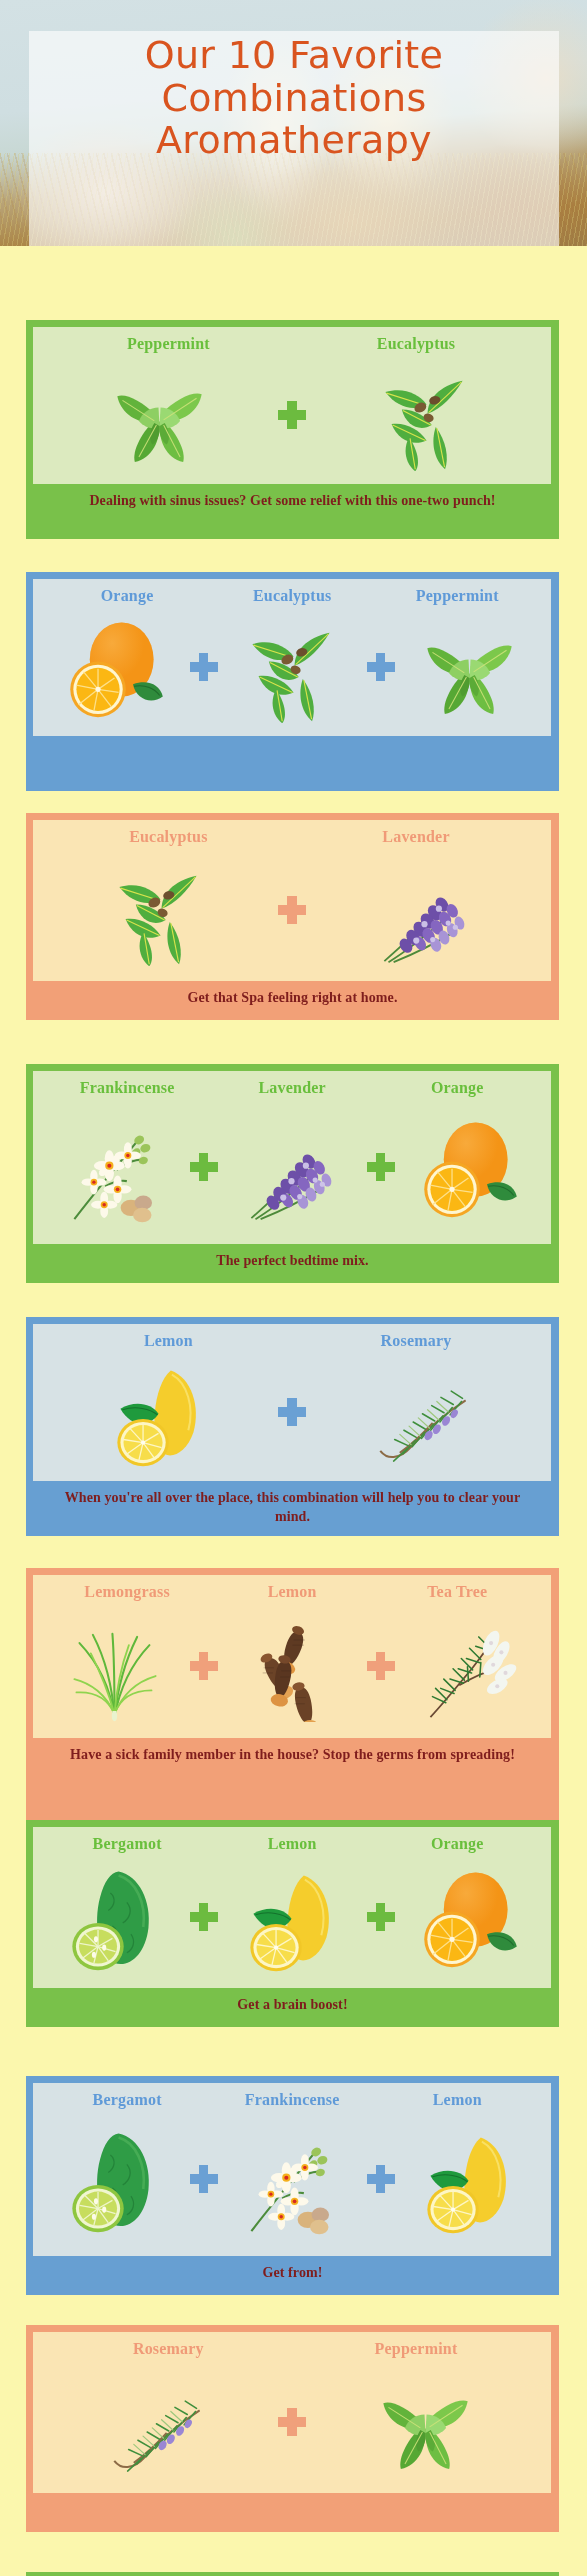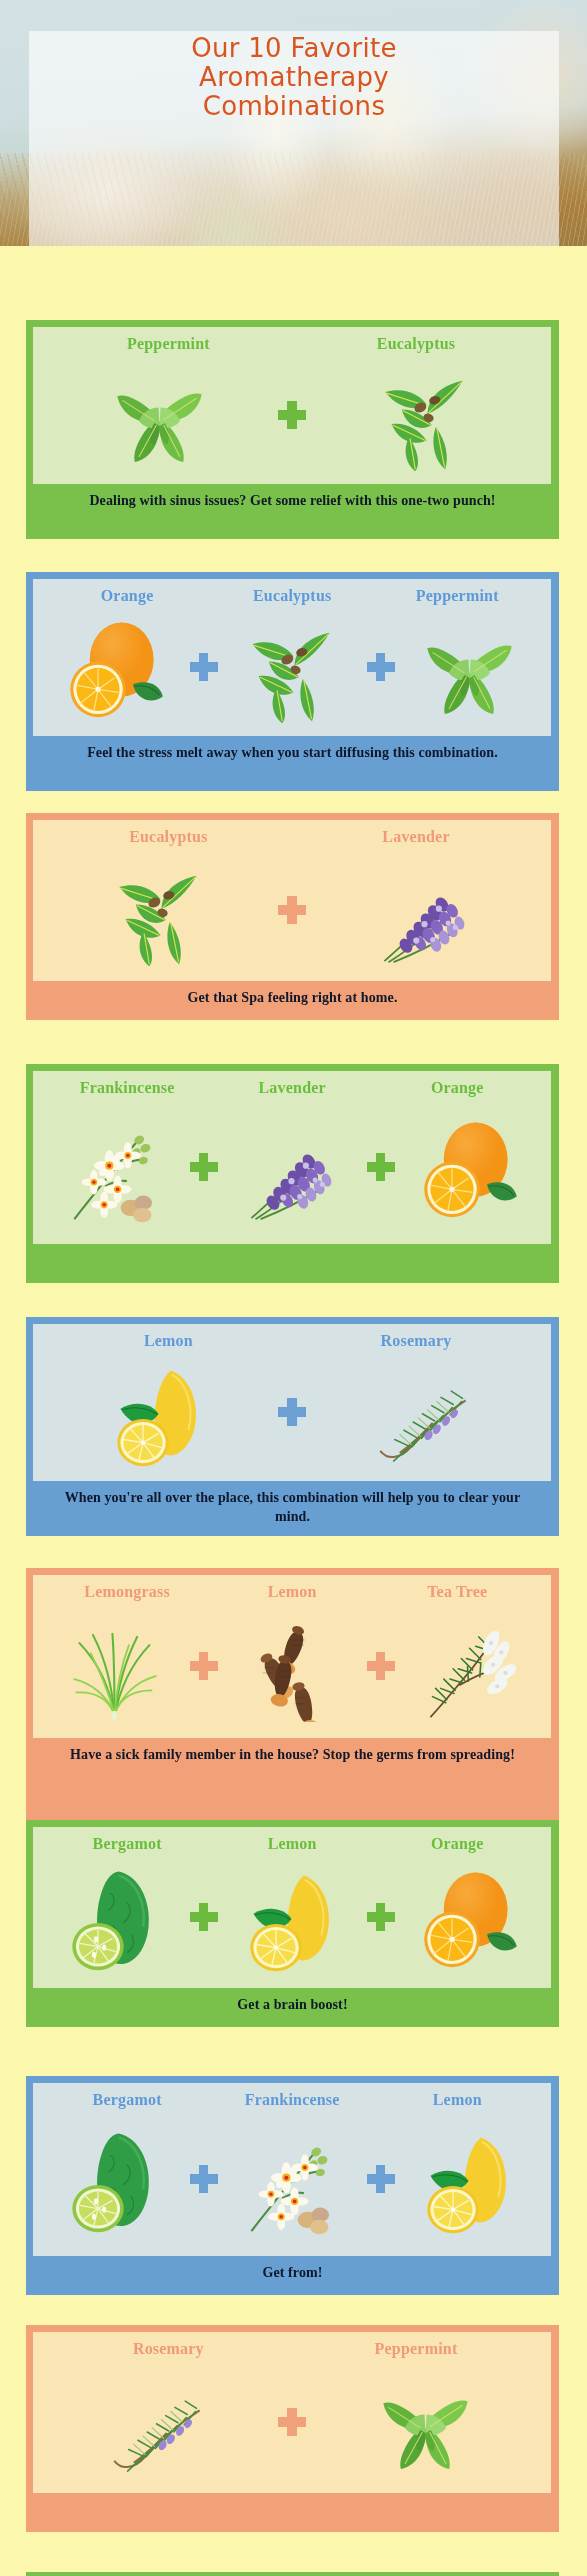--- a/index.html
+++ b/index.html
@@ -53,21 +53,21 @@
     background: rgba(255,255,255,.62);
   }
   .header-title {
     position: absolute;
     left: 29px;
     top: 34px;
     width: 530px;
     text-align: center;
     color: #d9541f;
     font-family: "DejaVu Sans", sans-serif;
-    font-size: 26px;
+    font-size: 38px;
     line-height: 1.12;
     font-weight: 400;
     letter-spacing: 0.3px;
   }
 
   
   .cards { position: relative; width: 587px; }
 
   .card {
     position: absolute;
@@ -140,42 +140,42 @@
   }
   .plus::before { left: 9.3px; top: 0;    width: 9.3px; height: 28px; }
   .plus::after  { left: 0;    top: 9.3px; width: 28px; height: 9.3px; }
   .card.green  .plus { color: #6cbb3f; }
   .card.blue   .plus { color: #6aa0d4; }
   .card.peach  .plus { color: #f0a07b; }
 
   .caption {
     width: 100%;
     text-align: center;
-    color: #0f172a;
+    color: #7f1d1d;
     font-family: "Liberation Serif", serif;
     font-weight: bold;
     font-size: 14px;
     line-height: 1.32;
     padding: 8.2px 20.6px 9.3px 20.6px;
     letter-spacing: 0.1px;
   }
 
   
   .art { display: block; }
 </style>
 </head>
 <body>
 
 <div class="header">
   <div class="header-photo"></div>
   <div class="header-scrim"></div>
   <div class="header-title">
     <div>Our 10 Favorite</div>
+    <div>Combinations</div>
     <div>Aromatherapy</div>
-    <div>Combinations</div>
   </div>
 </div>
 
 <div class="cards" id="cards-root" style="height: 2988px;">
     <div class="card green" style="top: 74px; height: 219px;">
       <div class="panel" style="height: 157px;">
         <div class="labels">
           <div class="label">Peppermint</div>
           <div class="label">Eucalyptus</div>
         </div>
@@ -304,21 +304,20 @@
           <path d="M96 118 L34 78"></path>
                   <path d="M114 116 L178 74"></path>
           <path d="M100 126 L66 188"></path>
                   <path d="M114 126 L146 188"></path>
         </g>
       </g>
     </svg>
           </div>
         </div>
       </div>
-      <div class="caption">Feel the stress melt away when you start diffusing this combination.</div>
     </div>
     <div class="card peach" style="top: 567px; height: 207px;">
       <div class="panel" style="height: 161px;">
         <div class="labels">
           <div class="label">Eucalyptus</div>
           <div class="label">Lavender</div>
         </div>
         <div class="row">
           <div class="slot">
     <svg class="art" width="108" height="111" viewBox="0 0 210 215">
@@ -535,20 +534,21 @@
         <line x1="72" y1="150" x2="64" y2="192"></line>
                 <line x1="72" y1="150" x2="34" y2="180"></line>
         <line x1="72" y1="150" x2="30" y2="142"></line>
                 <line x1="72" y1="150" x2="44" y2="116"></line>
       </g>
       <circle cx="72" cy="150" r="5" fill="#fff8e0"></circle>
     </svg>
           </div>
         </div>
       </div>
+      <div class="caption">The perfect bedtime mix.</div>
     </div>
     <div class="card blue" style="top: 1071px; height: 219px;">
       <div class="panel" style="height: 157px;">
         <div class="labels">
           <div class="label">Lemon</div>
           <div class="label">Rosemary</div>
         </div>
         <div class="row">
           <div class="slot">
     <svg class="art" width="108" height="111" viewBox="0 0 210 215">

